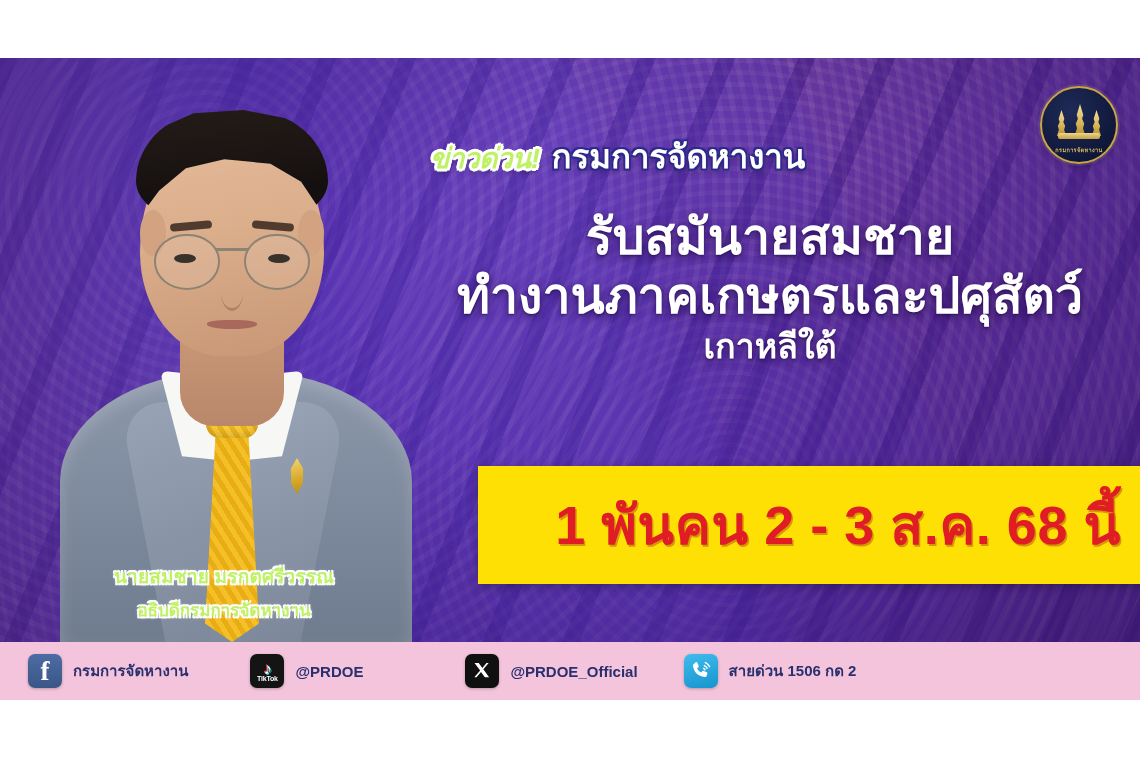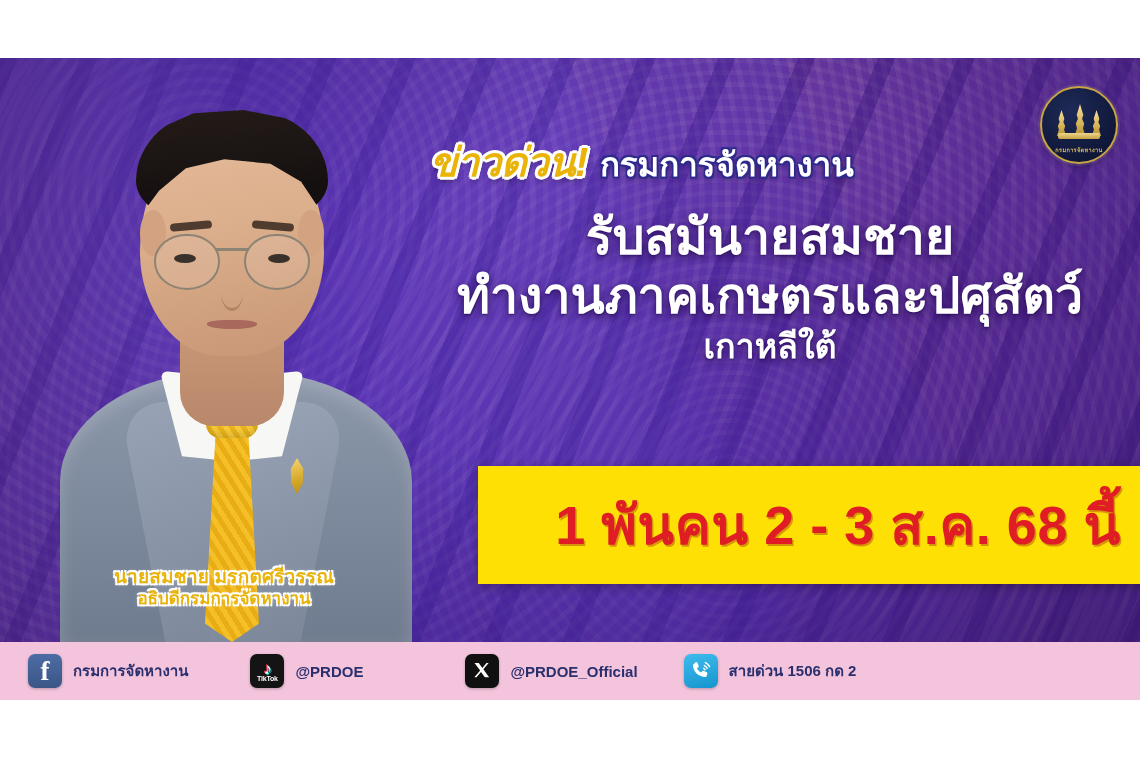--- a/index.html
+++ b/index.html
@@ -272,29 +272,29 @@
     border-radius: 40% 40% 50% 50%;
   }
 
   
   .caption {
     position: absolute;
     left: 24px;
     top: 508px;
     width: 400px;
     text-align: center;
-    color: #eab308;
+    color: #bef264;
     line-height: 1.12;
     text-shadow:
       -1.6px -1.6px 0 #fff,  1.6px -1.6px 0 #fff,
       -1.6px  1.6px 0 #fff,  1.6px  1.6px 0 #fff,
        0 0 4px rgba(255,255,255,.9);
   }
   .caption .nm { font-size: 19px; font-weight: bold; letter-spacing: .2px; }
-  .caption .rl { font-size: 17px; font-weight: bold; margin-top: 2px; }
+  .caption .rl { font-size: 17px; font-weight: bold; margin-top: 14px; }
 
   
   .logo {
     position: absolute;
     right: 22px;
     top: 28px;
     width: 74px;
     height: 74px;
     border-radius: 50%;
     background: radial-gradient(circle at 38% 30%, #1e2a57 0%, #111a3d 62%, #0b1230 100%);
@@ -349,24 +349,24 @@
   .eyebrow {
     position: absolute;
     left: 430px;
     top: 72px;
     width: 600px;
     display: flex;
     align-items: baseline;
     gap: 12px;
   }
   .eyebrow .flash {
-    font-size: 40px;
+    font-size: 28px;
     font-weight: bold;
     font-style: italic;
-    color: #eab308;
+    color: #bef264;
     letter-spacing: -.5px;
     text-shadow:
       -2.4px -2.4px 0 #fff, 2.4px -2.4px 0 #fff,
       -2.4px 2.4px 0 #fff,  2.4px 2.4px 0 #fff,
       -3px 0 0 #fff, 3px 0 0 #fff, 0 -3px 0 #fff, 0 3px 0 #fff,
       0 4px 6px rgba(0,0,0,.45);
   }
   .eyebrow .dept {
     font-size: 33px;
     font-weight: bold;

